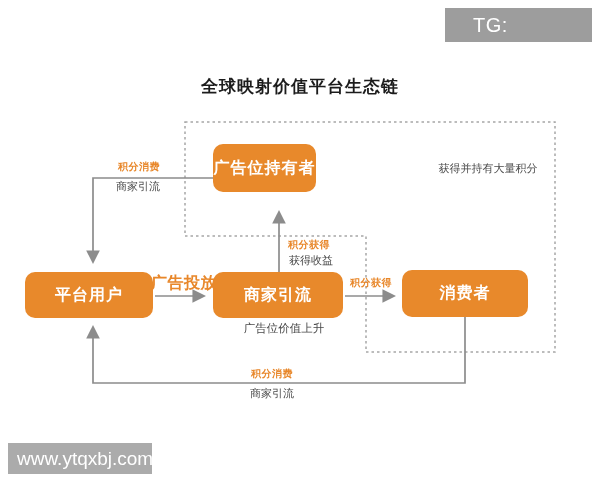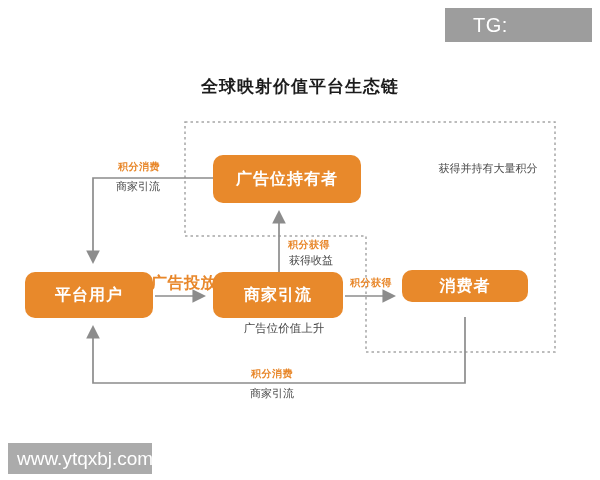--- a/index.html
+++ b/index.html
@@ -20,24 +20,24 @@
     color:#fff;font-size:19px;line-height:31px;padding-left:9px;box-sizing:border-box;}
 
   .title{left:0;top:75px;width:600px;text-align:center;color:var(--title_color);
     font-size:17px;font-weight:bold;letter-spacing:1px;}
 
   svg.wires{left:0;top:0;width:600px;height:480px;}
 
   .node{background:var(--orange);color:#fff;font-weight:bold;font-size:16px;
     border-radius:10px;display:flex;align-items:center;justify-content:center;
     letter-spacing:1px;}
-  .node-holder {left:213px;top:155px;width:148px;height:48px;}
+  .node-holder {left:213px;top:144px;width:103px;height:48px;}
   .node-merchant{left:25px; top:272px;width:128px;height:46px;}
   .node-virtual {left:213px;top:272px;width:130px;height:46px;}
-  .node-consumer{left:402px;top:270px;width:126px;height:32px;}
+  .node-consumer{left:402px;top:270px;width:126px;height:47px;}
 
   .lbl-orange{color:var(--orange_text);font-weight:bold;font-size:10px;letter-spacing:0.5px;}
   .lbl-gray{color:var(--gray_text);font-size:11px;}
   .region-title{color:var(--orange_text);font-weight:bold;font-size:15px;letter-spacing:1px;}
 </style>
 </head>
 <body>
 
 <div class="stage">
 

